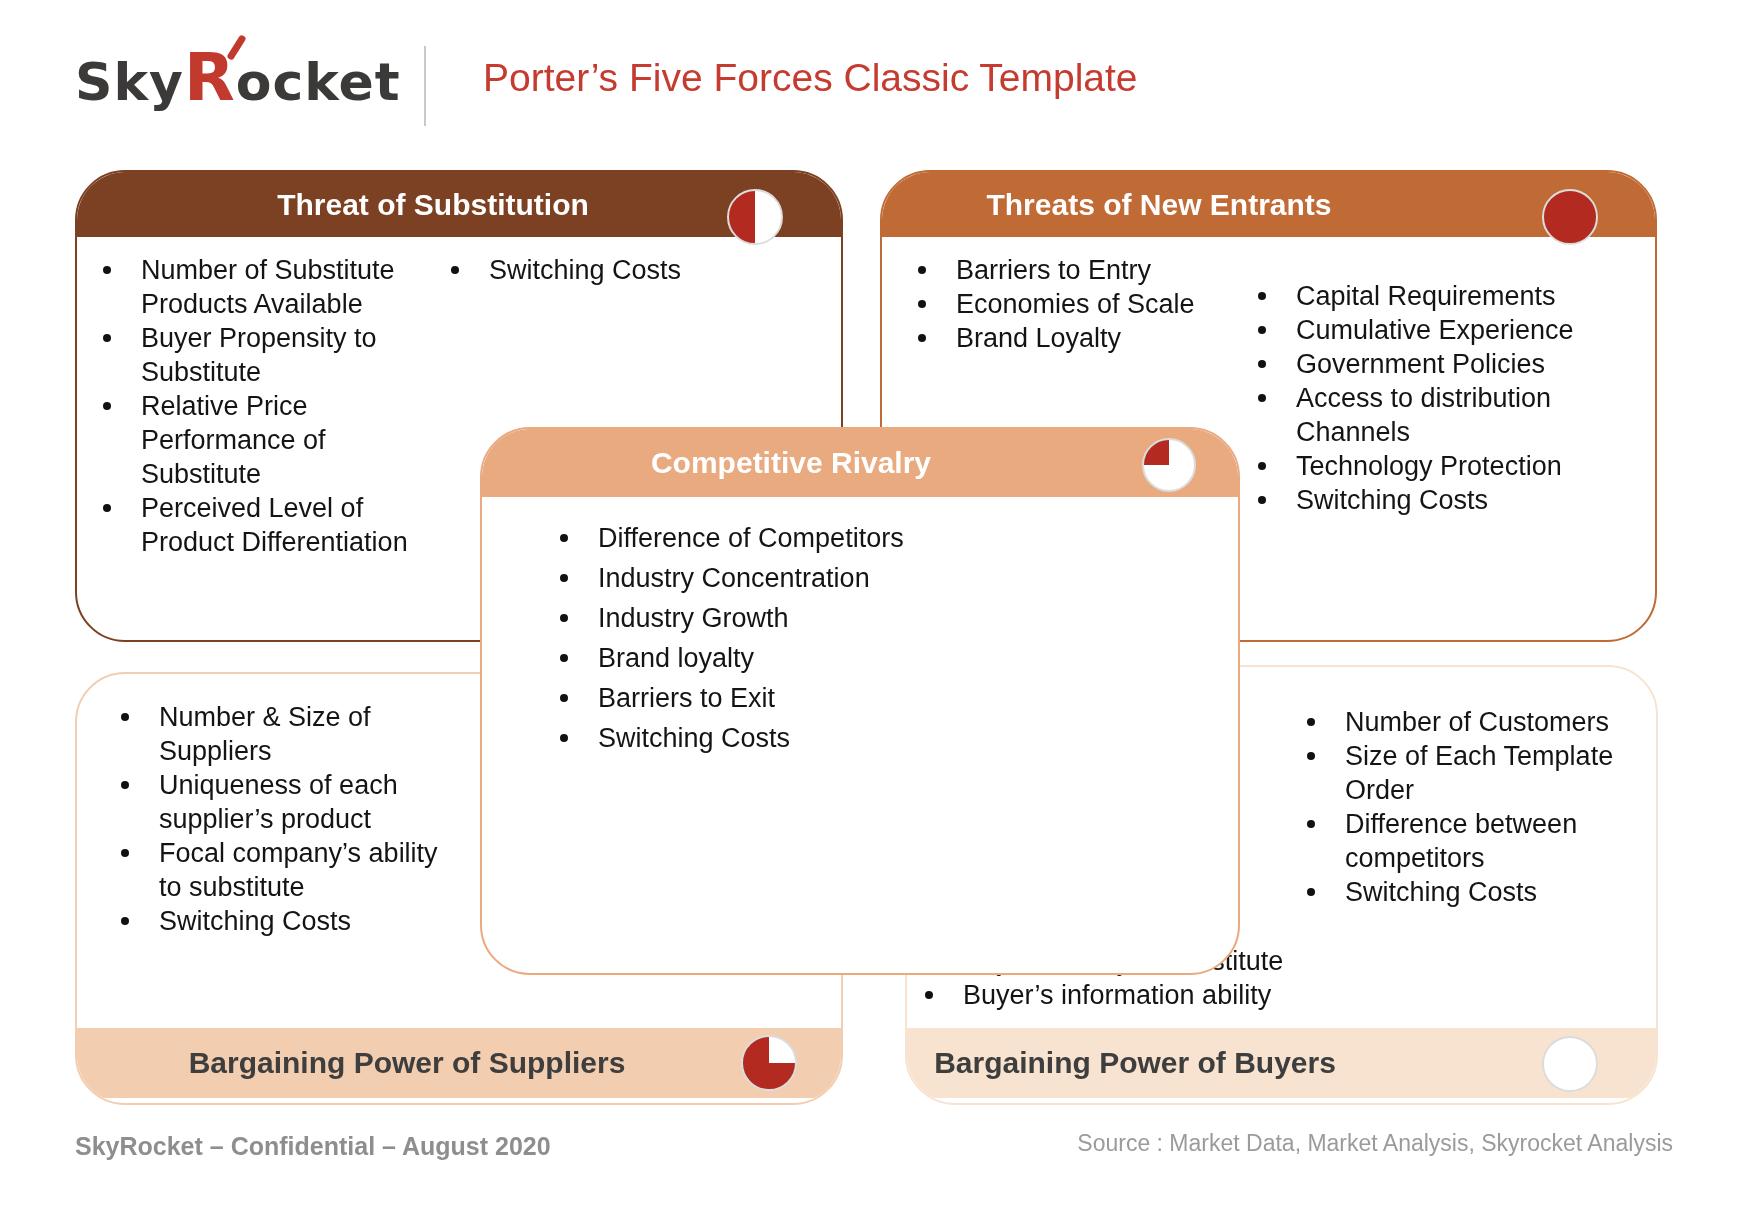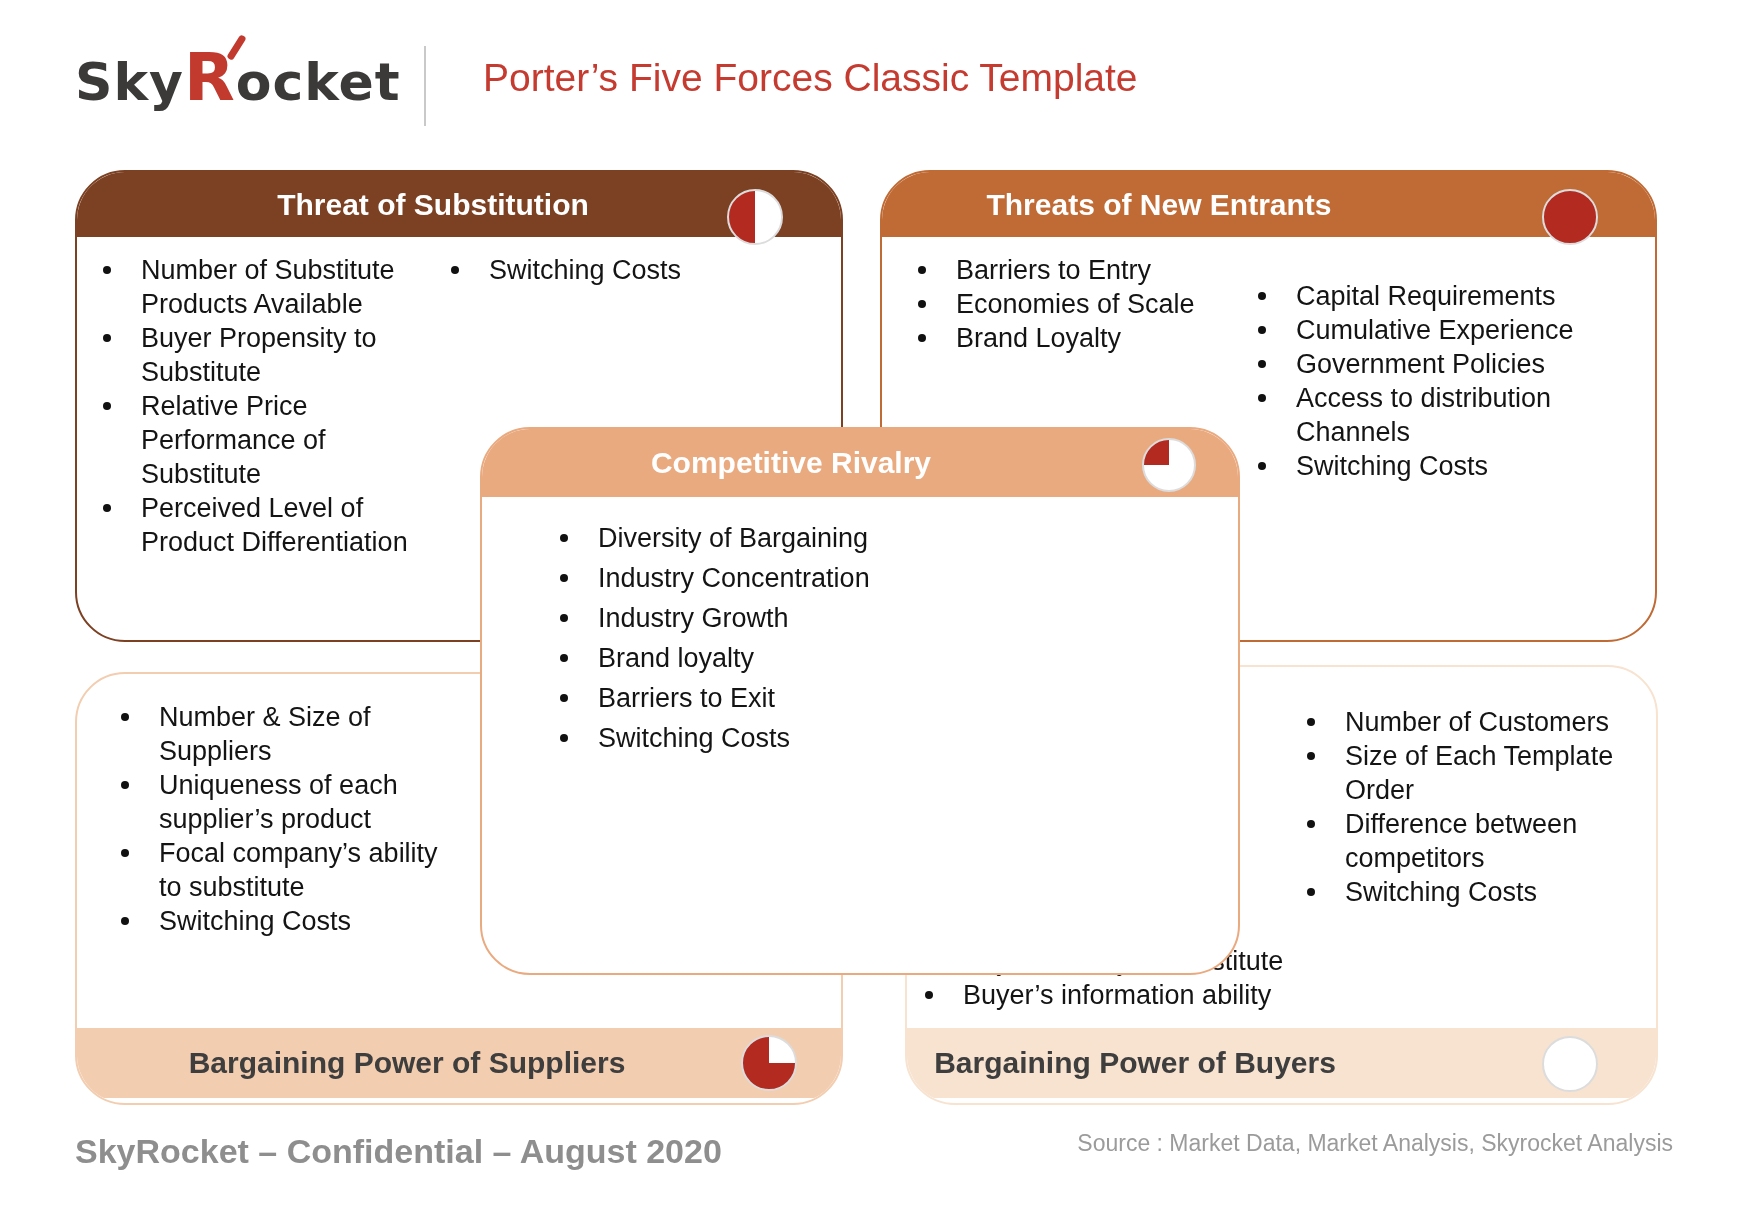--- a/index.html
+++ b/index.html
@@ -68,21 +68,21 @@
   .box-suppliers ul{position:absolute;top:26px;left:36px;width:340px;}
 
   
   .box-buyers{left:905px;top:665px;width:753px;height:440px;border-color:var(--buyers,#F7E3D0);}
   .box-buyers .band{background:var(--buyers,#F7E3D0);padding-right:293px;}
   .box-buyers .pie{right:58px;bottom:11px;}
   .box-buyers .col-right{position:absolute;top:38px;left:392px;width:330px;}
   .box-buyers .col-left{position:absolute;top:243px;left:10px;width:440px;}
 
   
-  .footer-left{position:absolute;left:75px;top:1132px;font-size:34px;font-weight:bold;color:#8E8E8E;}
+  .footer-left{position:absolute;left:75px;top:1132px;font-size:25px;font-weight:bold;color:#8E8E8E;}
   .footer-right{position:absolute;right:77px;top:1130px;font-size:23px;color:#9B9B9B;text-align:center;}
 </style>
 </head>
 <body>
 
 <div class="slide">
 
   <div class="logo">
     <span>Sky</span><span class="logo-r"><span>R</span><span class="logo-accent"></span></span><span>ocket</span>
   </div>
@@ -116,20 +116,21 @@
       <ul class="bullets col1">
           <li>Barriers to Entry</li>
           <li>Economies of Scale</li>
           <li>Brand Loyalty</li>
         </ul>
       <ul class="bullets col2">
           <li>Capital Requirements</li>
           <li>Cumulative Experience</li>
           <li>Government Policies</li>
           <li>Access to distribution Channels</li>
+          <li>Technology Protection</li>
           <li>Switching Costs</li>
         </ul>
     </div>
   </section>
 
   <section class="box box-suppliers">
     <ul class="bullets">
         <li>Number &amp; Size of Suppliers</li>
         <li>Uniqueness of each supplier’s product</li>
         <li>Focal company’s ability to substitute</li>
@@ -158,21 +159,21 @@
     </div>
     <span class="pie pie-empty"></span>
   </section>
 
   <section class="box box-rivalry">
     <div class="band band-top band-light">
       <span class="band-title">Competitive Rivalry</span>
     </div>
     <span class="pie pie-quarter"></span>
     <ul class="bullets">
-        <li>Diversity of Bargaining</li>
+        <li>Difference of Competitors</li>
         <li>Industry Concentration</li>
         <li>Industry Growth</li>
         <li>Brand loyalty</li>
         <li>Barriers to Exit</li>
         <li>Switching Costs</li>
       </ul>
   </section>
 
   <div class="footer-left">SkyRocket – Confidential – August 2020</div>
   <div class="footer-right">Source : Market Data, Market Analysis, Skyrocket Analysis</div>

